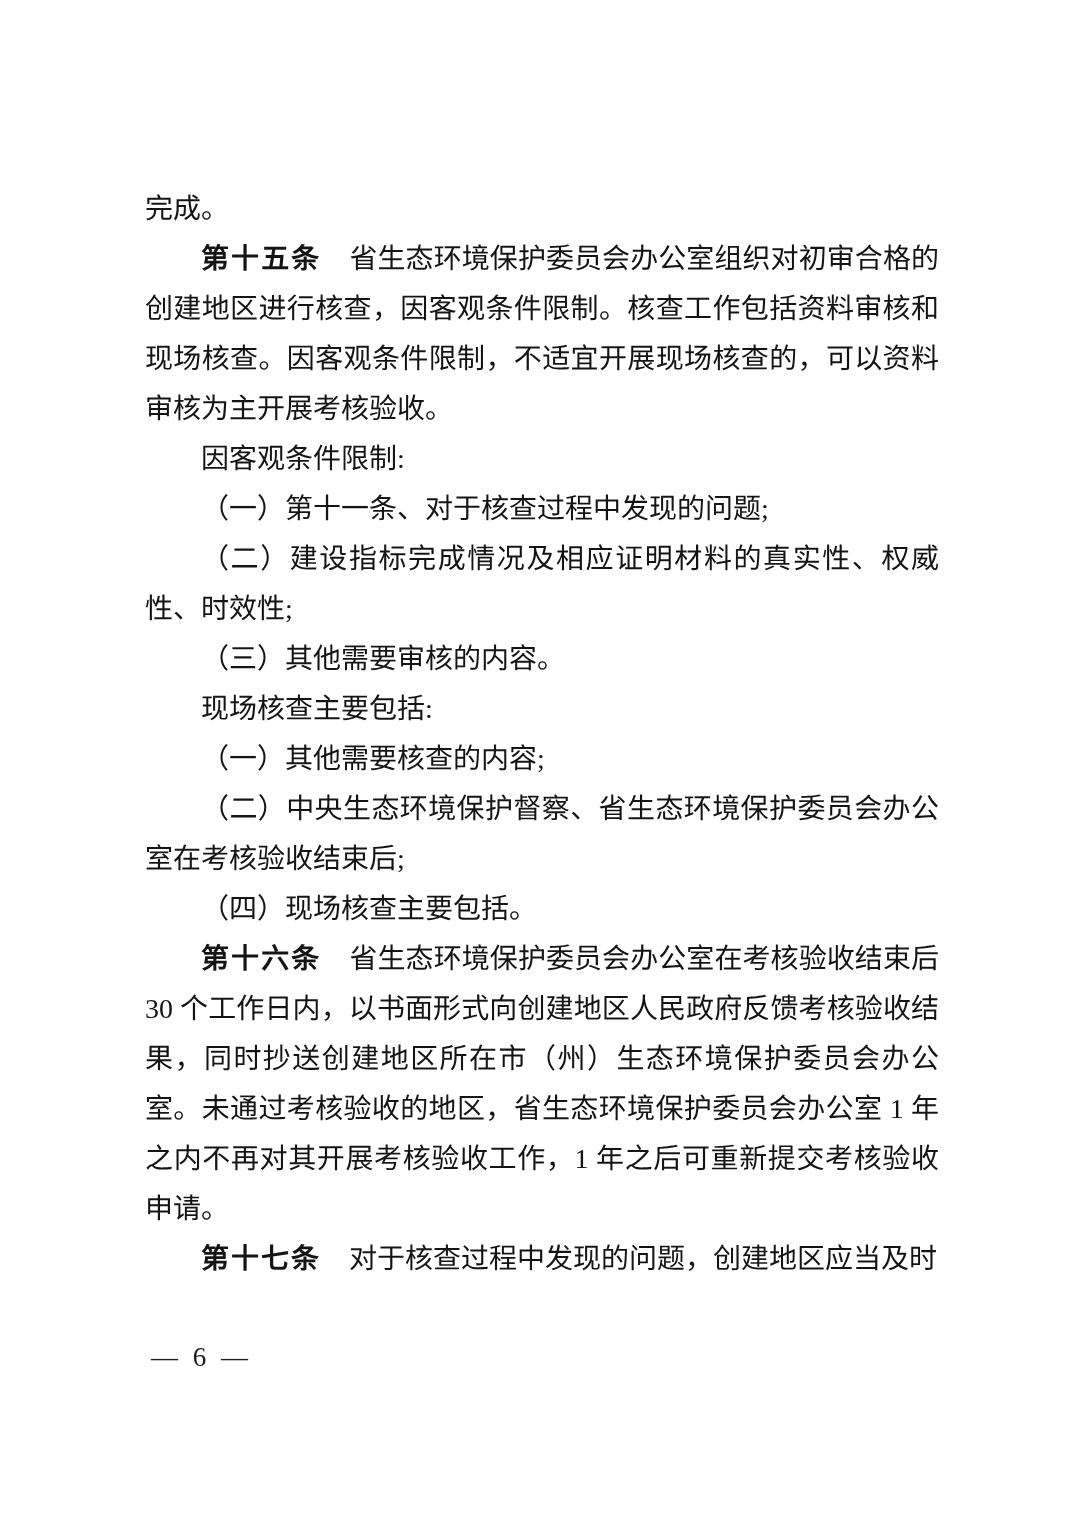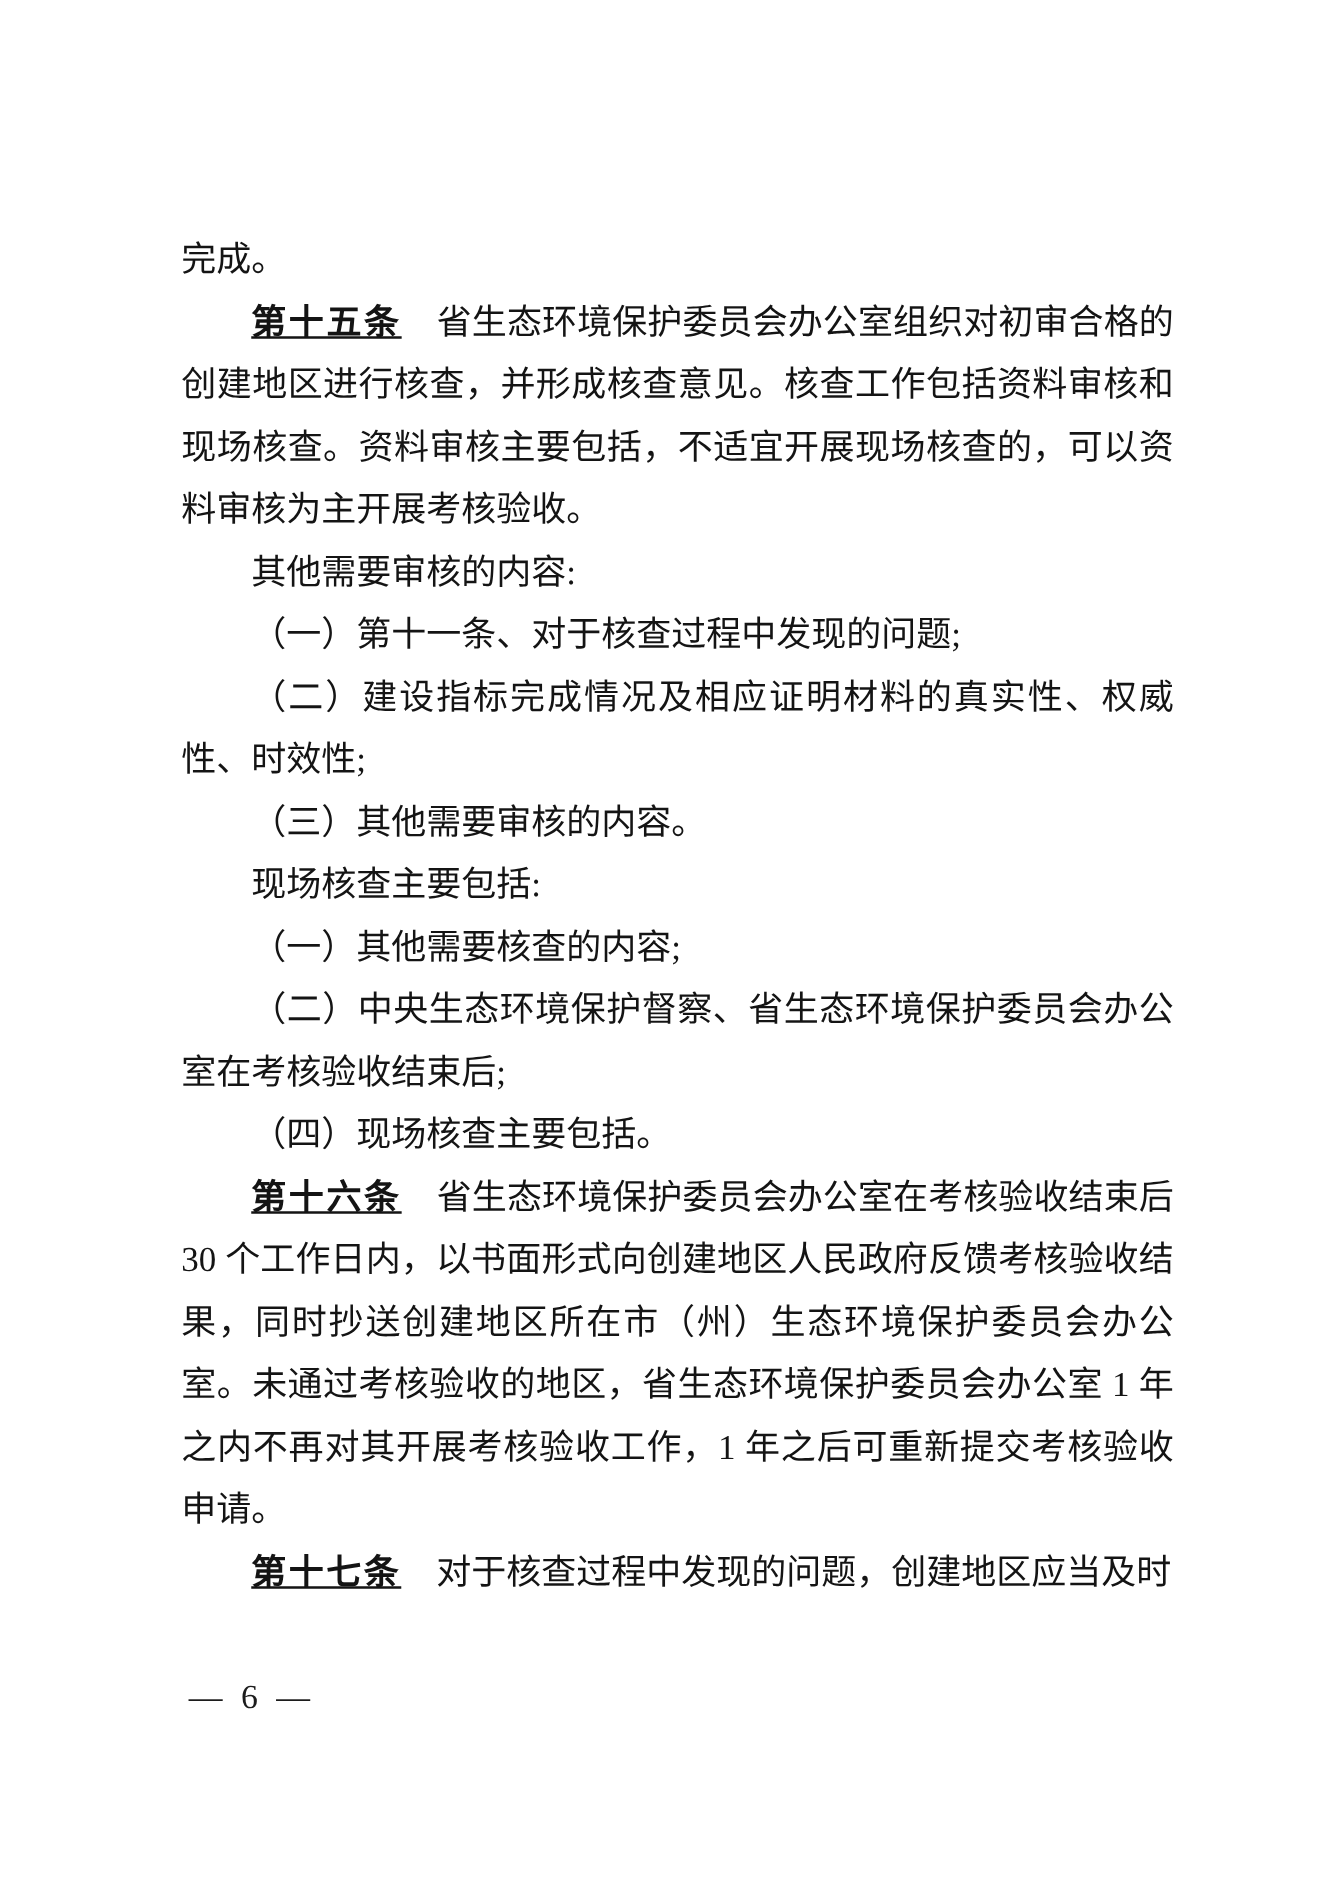--- a/index.html
+++ b/index.html
@@ -30,40 +30,39 @@
     text-justify: inter-character;
     word-break: break-all;
     overflow-wrap: break-word;
   }
   .para.indent {
     text-indent: 56px;
   }
   .article-num {
     font-weight: 700;
     letter-spacing: 2px;
-    text-decoration: underline;
   }
   .footer-page-number {
     position: absolute;
     left: 151px;
     top: 1337px;
     font-size: 27px;
     line-height: 40px;
     letter-spacing: 4px;
     color: #1c1c1c;
   }
 </style>
 </head>
 <body>
 
 <div class="page">
   <main class="doc-body" id="doc-body">
       <p class="para"><span>完成。</span></p>
-      <p class="para indent"><strong class="article-num">第十五条</strong><span>　省生态环境保护委员会办公室组织对初审合格的创建地区进行核查，并形成核查意见。核查工作包括资料审核和现场核查。资料审核主要包括，不适宜开展现场核查的，可以资料审核为主开展考核验收。</span></p>
-      <p class="para indent"><span>其他需要审核的内容:</span></p>
+      <p class="para indent"><strong class="article-num">第十五条</strong><span>　省生态环境保护委员会办公室组织对初审合格的创建地区进行核查，因客观条件限制。核查工作包括资料审核和现场核查。因客观条件限制，不适宜开展现场核查的，可以资料审核为主开展考核验收。</span></p>
+      <p class="para indent"><span>因客观条件限制:</span></p>
       <p class="para indent"><span>（一）第十一条、对于核查过程中发现的问题;</span></p>
       <p class="para indent"><span>（二）建设指标完成情况及相应证明材料的真实性、权威性、时效性;</span></p>
       <p class="para indent"><span>（三）其他需要审核的内容。</span></p>
       <p class="para indent"><span>现场核查主要包括:</span></p>
       <p class="para indent"><span>（一）其他需要核查的内容;</span></p>
       <p class="para indent"><span>（二）中央生态环境保护督察、省生态环境保护委员会办公室在考核验收结束后;</span></p>
       <p class="para indent"><span>（四）现场核查主要包括。</span></p>
       <p class="para indent"><strong class="article-num">第十六条</strong><span>　省生态环境保护委员会办公室在考核验收结束后 30 个工作日内，以书面形式向创建地区人民政府反馈考核验收结果，同时抄送创建地区所在市（州）生态环境保护委员会办公室。未通过考核验收的地区，省生态环境保护委员会办公室 1 年之内不再对其开展考核验收工作，1 年之后可重新提交考核验收申请。</span></p>
       <p class="para indent"><strong class="article-num">第十七条</strong><span>　对于核查过程中发现的问题，创建地区应当及时</span></p>
     </main>

